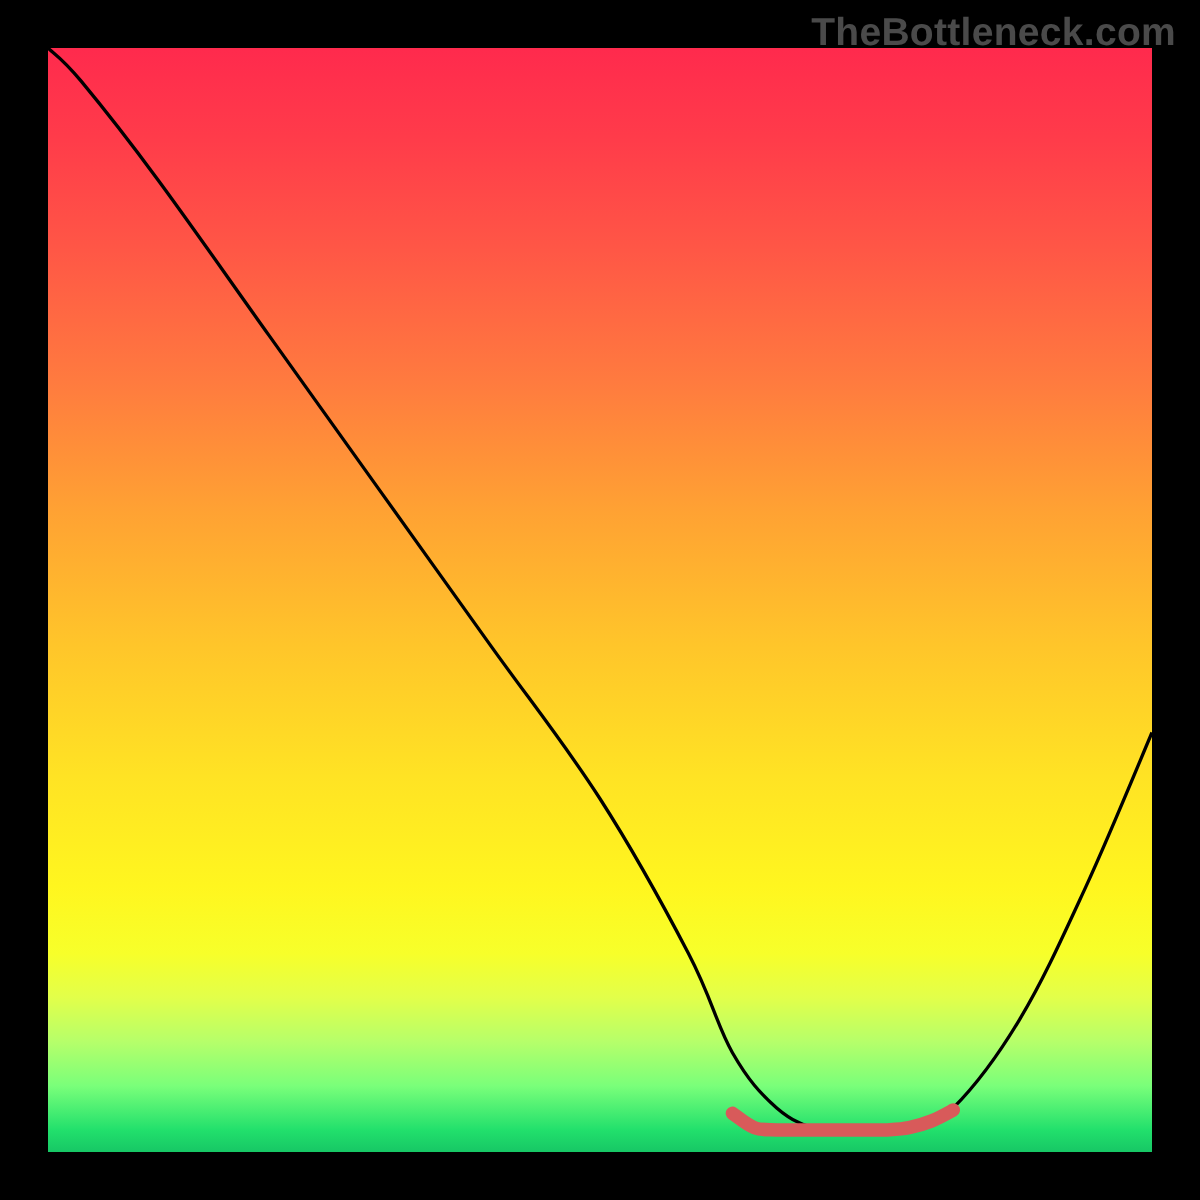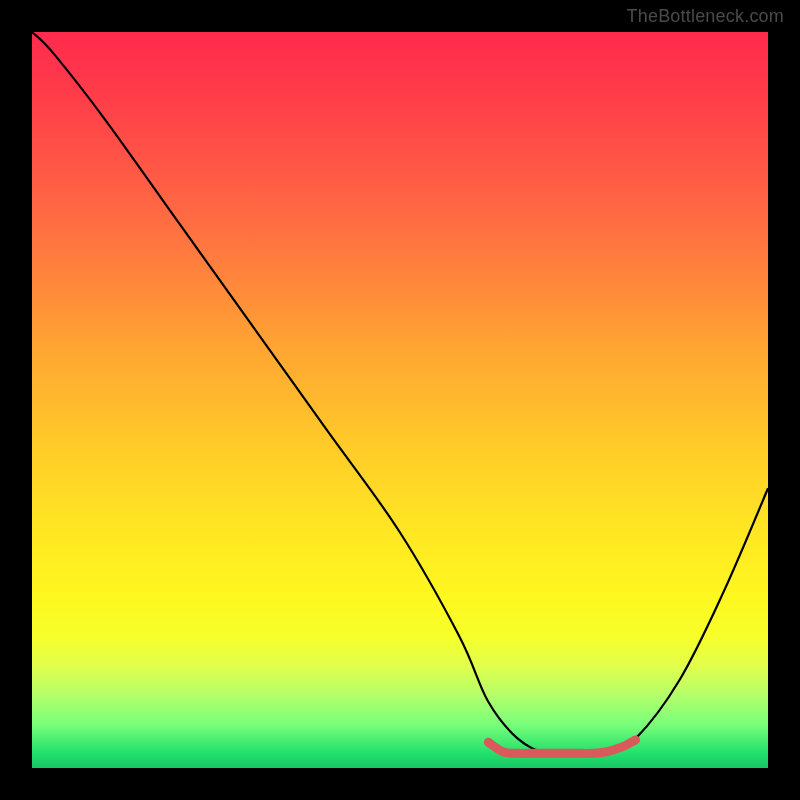--- a/index.html
+++ b/index.html
@@ -15,22 +15,22 @@
     position: relative;
     width: 800px;
     height: 800px;
     background: #000;
   }
   .watermark {
     position: absolute;
     top: 6px;
     right: 16px;
     color: #4a4a4a;
-    font-size: 18px;
-    font-weight: 400;
+    font-size: 26px;
+    font-weight: 700;
     letter-spacing: 0.2px;
     z-index: 10;
   }
   .plot-area {
     position: absolute;
     left: 32px;
     top: 32px;
     width: 736px;
     height: 736px;
     overflow: hidden;

